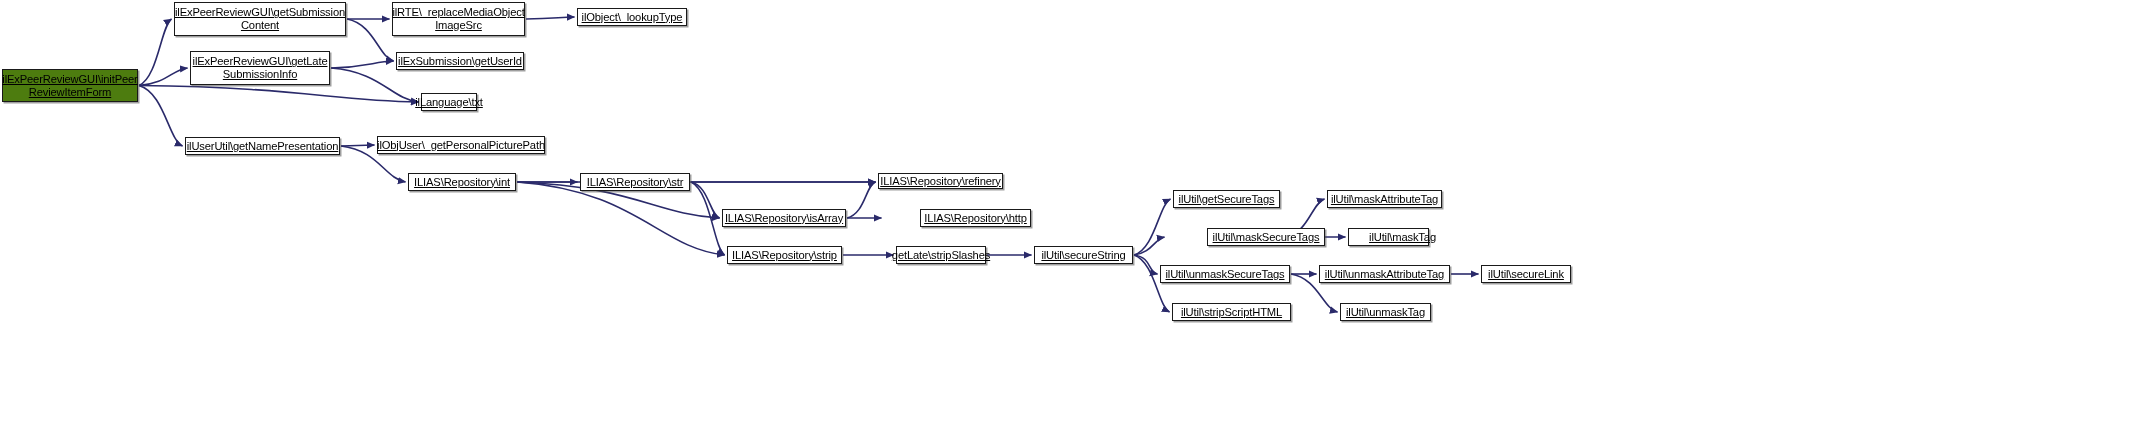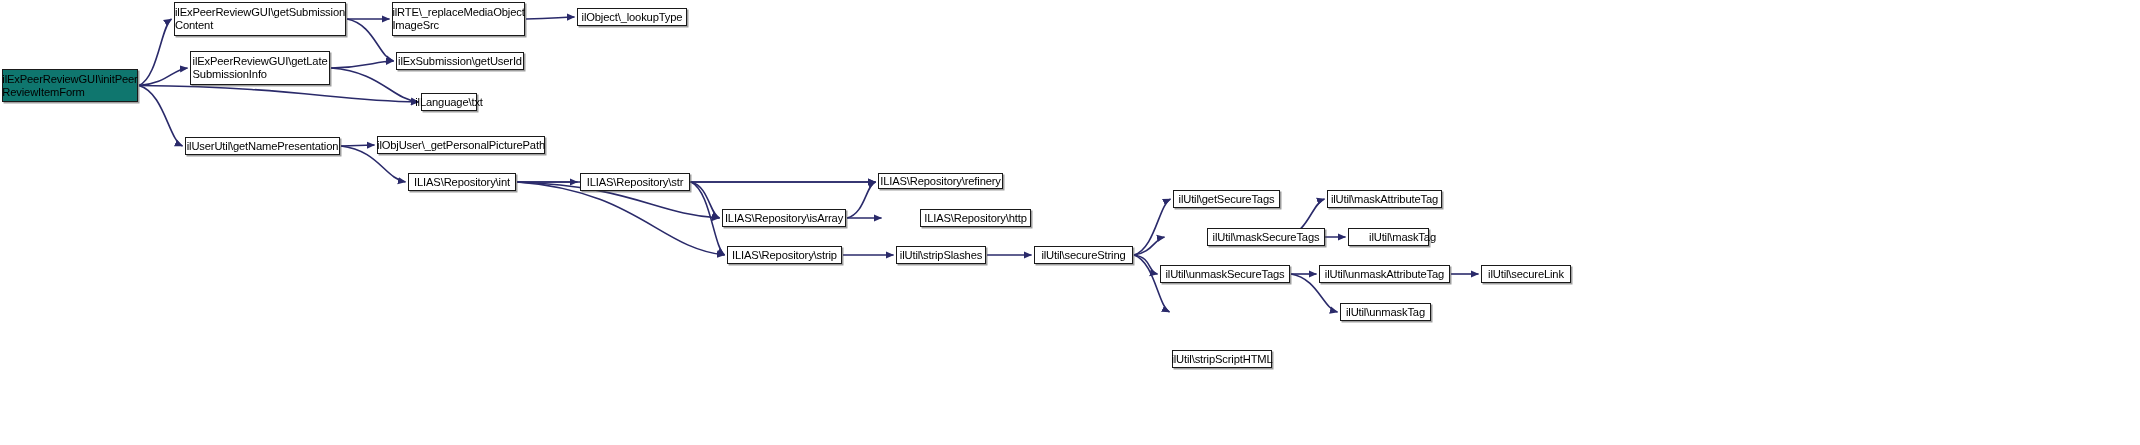--- a/index.html
+++ b/index.html
@@ -25,29 +25,30 @@
   }
   .node {
     position: absolute;
     box-sizing: border-box;
     border: 1px solid #1a1a1a;
     background: #ffffff;
     color: #000000;
     display: flex;
     align-items: center;
     justify-content: center;
-    text-align: left;
+    text-align: center;
     line-height: 1.12;
     white-space: pre-line;
     letter-spacing: -0.15px;
     z-index: 3;
     box-shadow: 1.5px 1.5px 0 0 rgba(80,80,80,0.55);
+    text-decoration: underline;
   }
   .node.root {
-    background: #0f766e;
+    background: #4d7c0f;
   }
   .node span { display: block; padding: 0 3px; }
 </style>
 </head>
 <body>
 
 <div id="graph">
   <svg id="edges" viewBox="0 0 2140 445" xmlns="http://www.w3.org/2000/svg">
     <defs>
       <marker id="arrow" viewBox="0 0 10 10" refX="9.2" refY="5" markerWidth="5.2" markerHeight="5.2" orient="auto-start-reverse">
@@ -101,25 +102,25 @@
       <div class="node" style="left: 396px; top: 52px; width: 128px; height: 18px; font-size: 11.2px;"><span>ilExSubmission\getUserId</span></div>
       <div class="node" style="left: 421px; top: 93px; width: 56px; height: 18px; font-size: 11.2px;"><span>ilLanguage\txt</span></div>
       <div class="node" style="left: 377px; top: 136px; width: 168px; height: 18px; font-size: 11.2px;"><span>ilObjUser\_getPersonalPicturePath</span></div>
       <div class="node" style="left: 408px; top: 173px; width: 108px; height: 18px; font-size: 11.2px;"><span>ILIAS\Repository\int</span></div>
       <div class="node" style="left: 577px; top: 8px; width: 110px; height: 18px; font-size: 11.2px;"><span>ilObject\_lookupType</span></div>
       <div class="node" style="left: 580px; top: 173px; width: 110px; height: 18px; font-size: 11.2px;"><span>ILIAS\Repository\str</span></div>
       <div class="node" style="left: 722px; top: 209px; width: 124px; height: 18px; font-size: 11.2px;"><span>ILIAS\Repository\isArray</span></div>
       <div class="node" style="left: 727px; top: 246px; width: 115px; height: 18px; font-size: 11.2px;"><span>ILIAS\Repository\strip</span></div>
       <div class="node" style="left: 878px; top: 173px; width: 125px; height: 16px; font-size: 11.2px;"><span>ILIAS\Repository\refinery</span></div>
       <div class="node" style="left: 884px; top: 209px; width: 111px; height: 18px; font-size: 11.2px; margin-left: 36px;"><span>ILIAS\Repository\http</span></div>
-      <div class="node" style="left: 896px; top: 246px; width: 90px; height: 18px; font-size: 11.2px;"><span>ilUtil\stripSlashes</span></div>
+      <div class="node" style="left: 896px; top: 246px; width: 90px; height: 18px; font-size: 11.2px;"><span>getLate\stripSlashes</span></div>
       <div class="node" style="left: 1034px; top: 246px; width: 99px; height: 18px; font-size: 11.2px;"><span>ilUtil\secureString</span></div>
       <div class="node" style="left: 1173px; top: 190px; width: 107px; height: 18px; font-size: 11.2px;"><span>ilUtil\getSecureTags</span></div>
       <div class="node" style="left: 1167px; top: 228px; width: 118px; height: 18px; font-size: 11.2px; margin-left: 40px;"><span>ilUtil\maskSecureTags</span></div>
       <div class="node" style="left: 1160px; top: 265px; width: 130px; height: 18px; font-size: 11.2px;"><span>ilUtil\unmaskSecureTags</span></div>
-      <div class="node" style="left: 1172px; top: 303px; width: 100px; height: 18px; font-size: 11.2px; margin-top: 47px;"><span>ilUtil\stripScriptHTML</span></div>
+      <div class="node" style="left: 1172px; top: 303px; width: 119px; height: 18px; font-size: 11.2px;"><span>ilUtil\stripScriptHTML</span></div>
       <div class="node" style="left: 1327px; top: 190px; width: 115px; height: 18px; font-size: 11.2px;"><span>ilUtil\maskAttributeTag</span></div>
       <div class="node" style="left: 1348px; top: 228px; width: 81px; height: 18px; font-size: 11.2px; padding-left: 28px;"><span>ilUtil\maskTag</span></div>
       <div class="node" style="left: 1319px; top: 265px; width: 131px; height: 18px; font-size: 11.2px;"><span>ilUtil\unmaskAttributeTag</span></div>
       <div class="node" style="left: 1340px; top: 303px; width: 91px; height: 18px; font-size: 11.2px;"><span>ilUtil\unmaskTag</span></div>
       <div class="node" style="left: 1481px; top: 265px; width: 90px; height: 18px; font-size: 11.2px;"><span>ilUtil\secureLink</span></div>
     </div>
 </div>
 
 </body></html>

